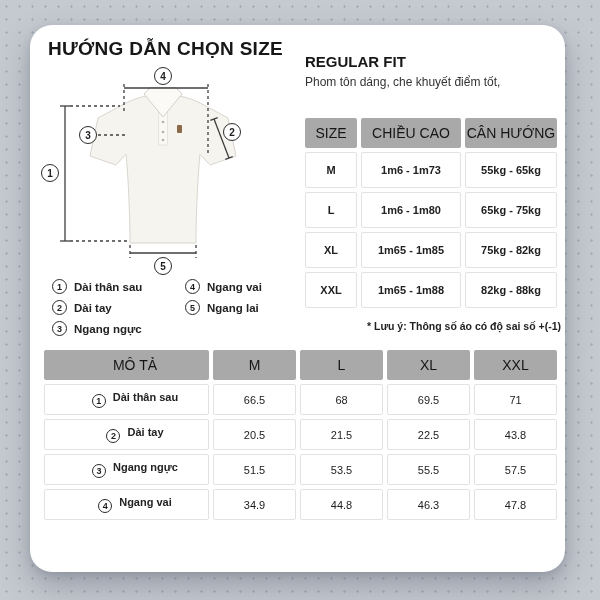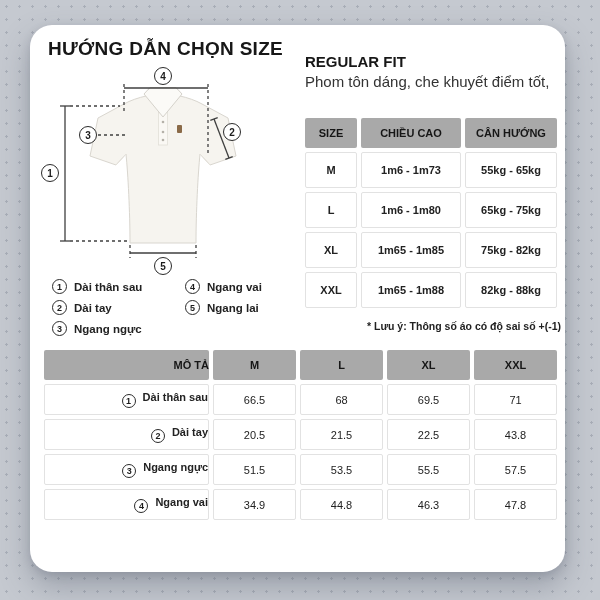--- a/index.html
+++ b/index.html
@@ -38,40 +38,40 @@
   .legend-col.c2 { left:133px; }
   .legend-item { display:flex; align-items:center; gap:7px; height:15px; margin-bottom:6px; }
   .circle-num {
     display:inline-flex; width:15px; height:15px; border-radius:50%;
     border:1.3px solid #2b2b2b; align-items:center; justify-content:center;
     font-size:9px; font-weight:700; flex:0 0 15px; background:#fff; color:#1c1c1c;
   }
   .legend-item span.lbl { font-size:11.5px; font-weight:600; color:#222; }
   
   .fit-heading { position:absolute; left:305px; top:53px; font-size:15px; font-weight:800; color:#171717; }
-  .fit-desc { position:absolute; left:305px; top:75px; width:250px; font-size:15px; line-height:14px; font-weight:500; color:#333; }
+  .fit-desc { position:absolute; left:305px; top:75px; width:250px; font-size:12px; line-height:14px; font-weight:500; color:#333; }
   .note { position:absolute; left:295px; top:320px; width:266px; text-align:right; font-size:10.5px; font-weight:600; color:#222; }
   
   table { border-collapse:separate; border-spacing:4px; table-layout:fixed; }
   th {
-    background:#a9a9a9; color:#161616; font-size:11px; font-weight:700;
+    background:#a9a9a9; color:#161616; font-size:14px; font-weight:400;
     text-align:center; border-radius:2px; padding:0;
   }
   td {
     background:#ffffff; border:1px solid #e2e2e2; border-radius:2px;
     font-size:11px; text-align:center; color:#222; padding:0;
   }
   .size-table { position:absolute; left:301px; top:114px; width:260px; }
   .size-table th { height:30px; }
   .size-table td { height:36px; font-weight:600; }
   .size-table td.sz { font-weight:700; }
   .measure-table { position:absolute; left:40px; top:346px; width:521px; }
   .measure-table th { height:30px; }
   .measure-table td { height:31px; font-weight:500; }
-  .measure-table th.desc, .measure-table td.desc { text-align:right; padding-left:17px; }
+  .measure-table th.desc, .measure-table td.desc { text-align:center; padding-left:17px; }
   .measure-table td.desc { font-weight:600;margin-left:44px; }
   .measure-table td.desc .circle-num { width:14px; height:14px; flex:0 0 14px; margin-right:7px; vertical-align:-3px; display:inline-flex; }
 </style>
 </head>
 <body>
 
 <div class="card"></div>
 
 <h1 class="page-title">HƯỚNG DẪN CHỌN SIZE</h1>
 

